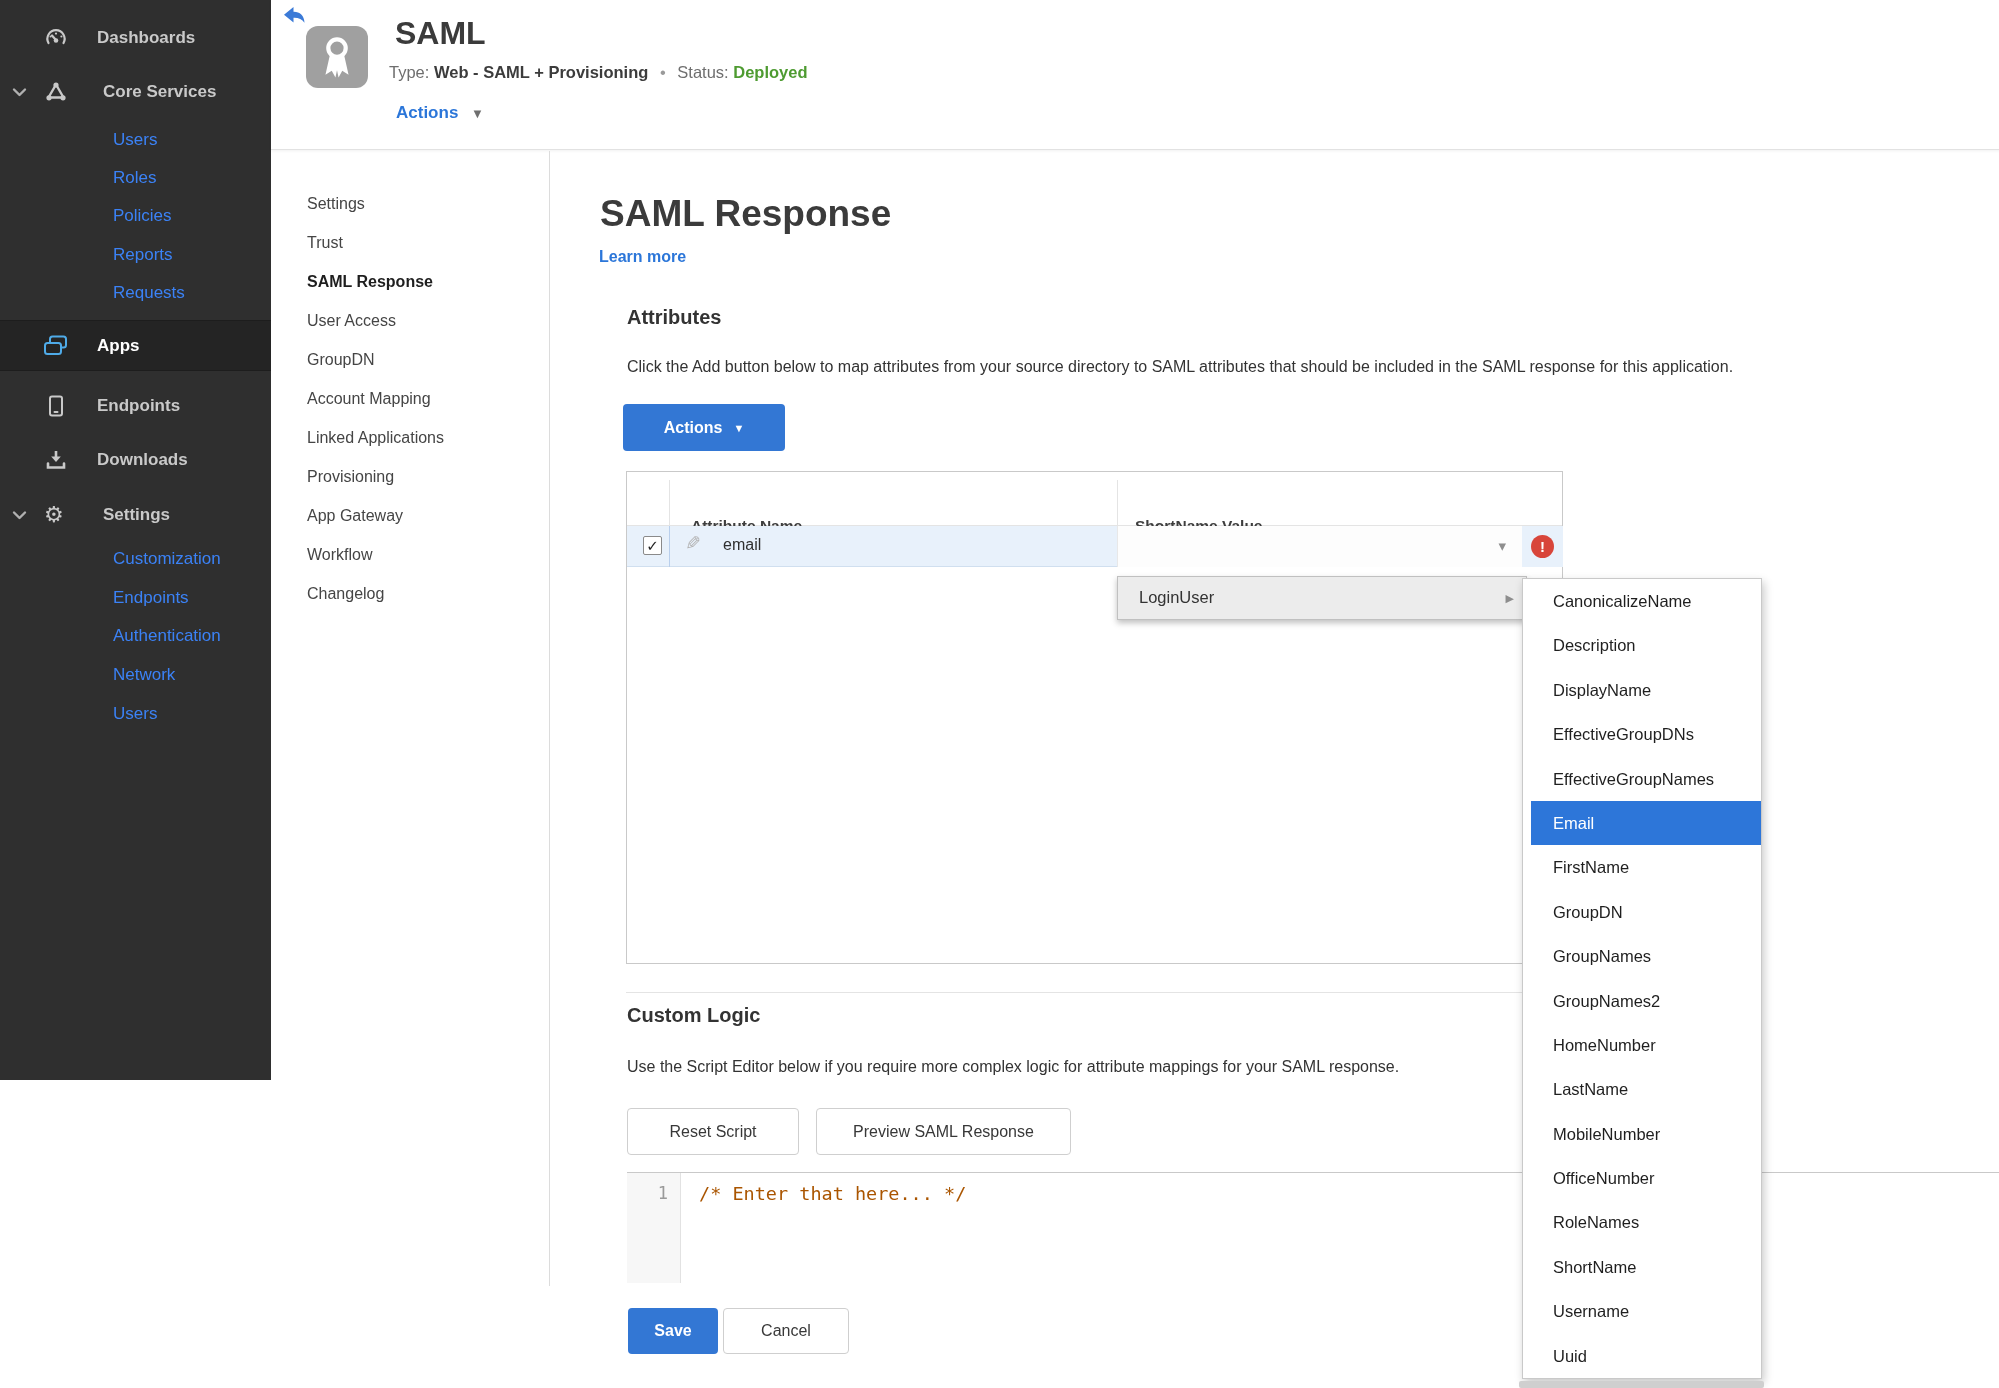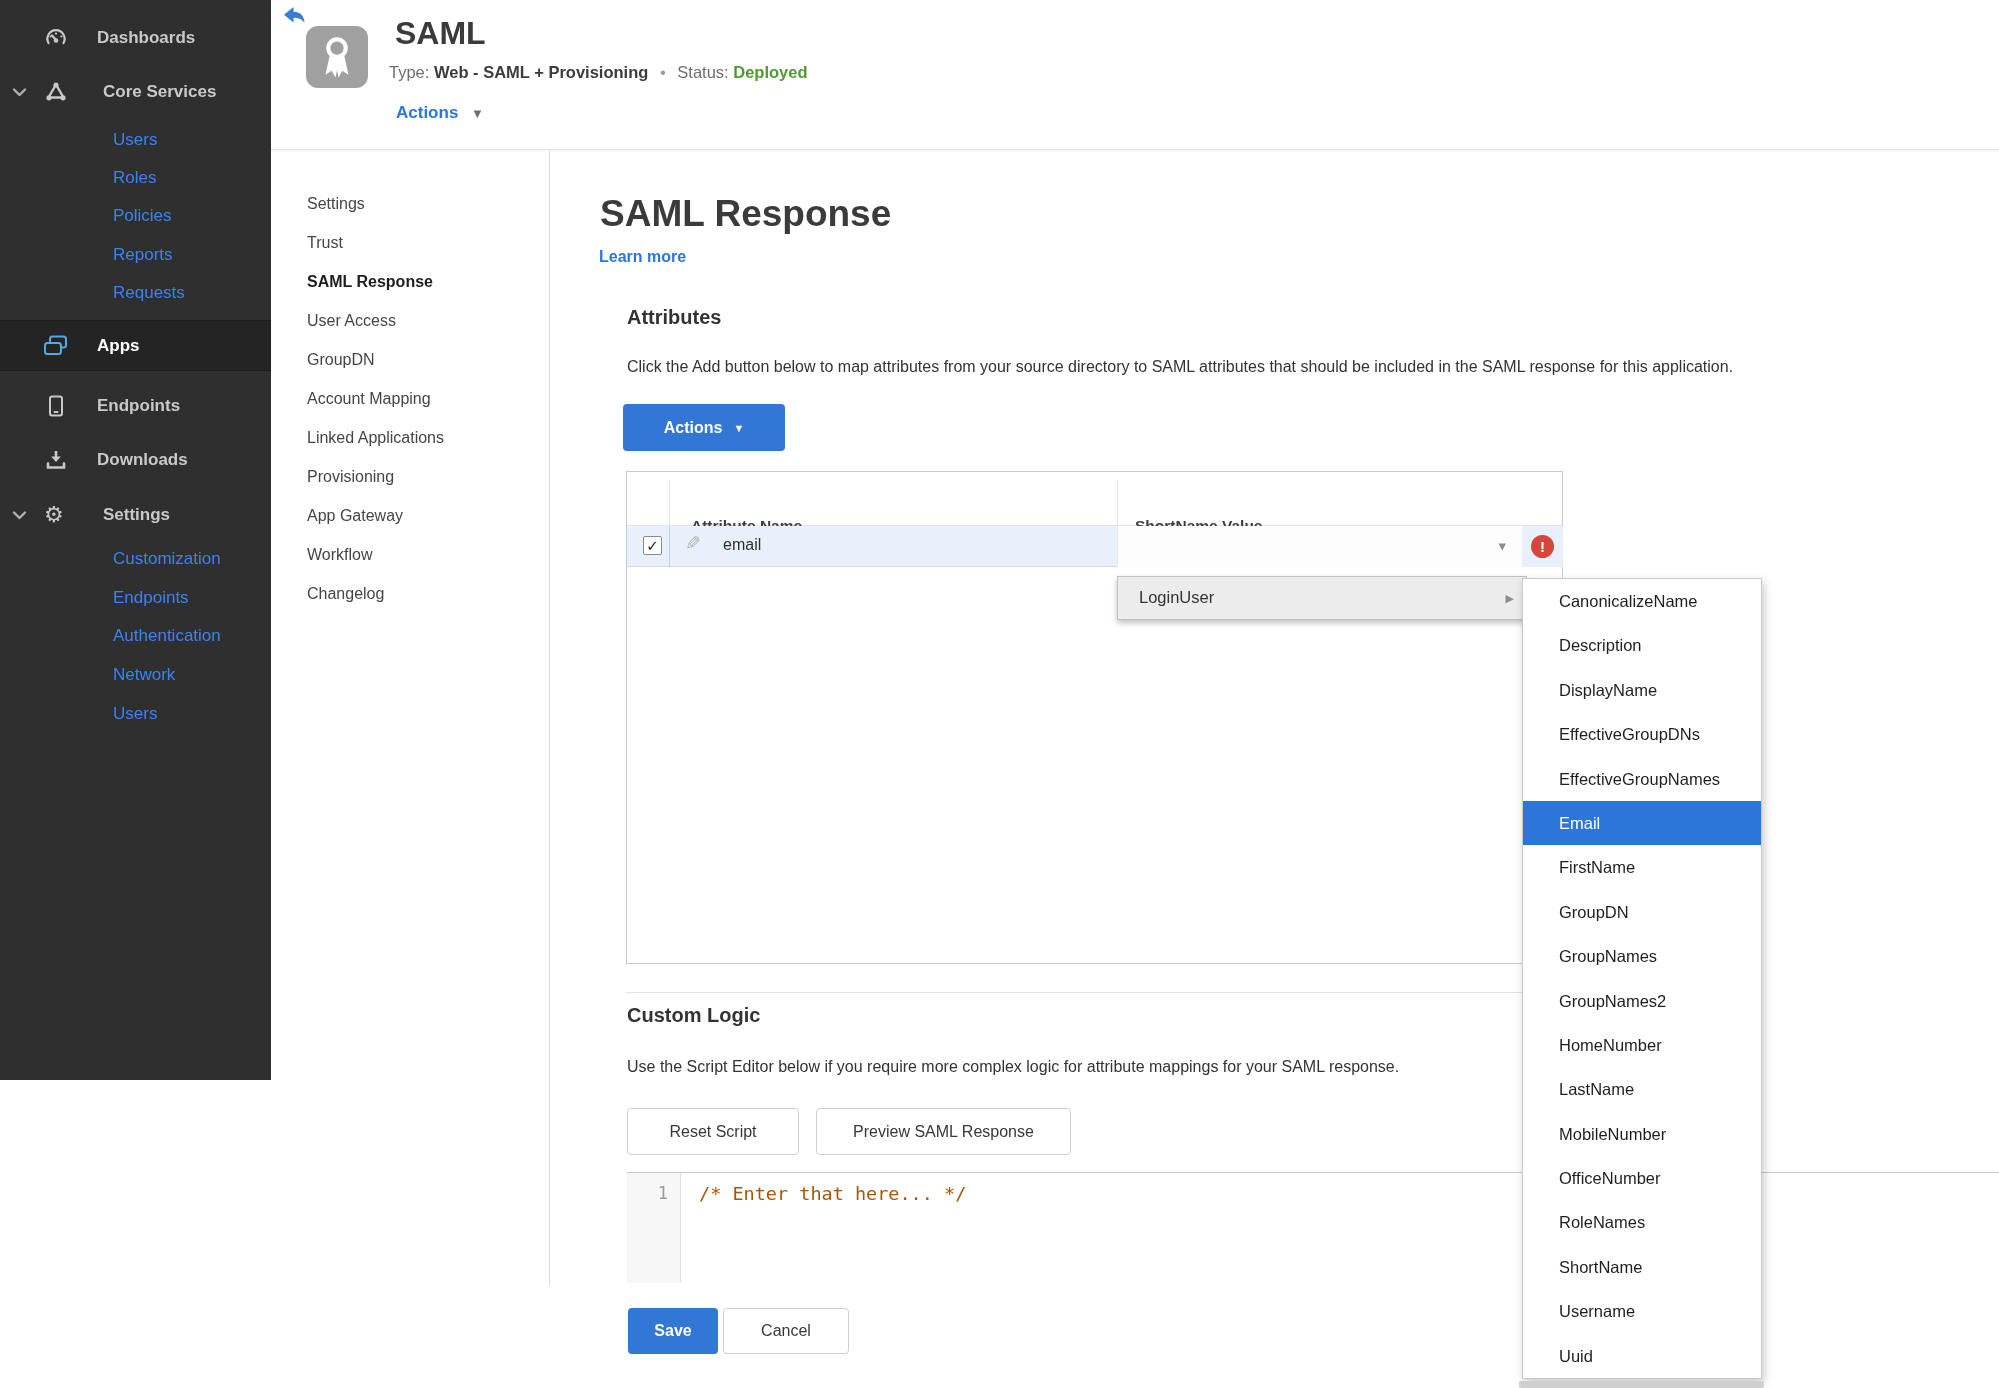--- a/index.html
+++ b/index.html
@@ -81,22 +81,22 @@
 
   .section-divider{position:absolute; left:626px; top:992px; width:937px; height:1px; background:#e4e4e4;}
 
   
   .val-menu{position:absolute; left:1117px; top:576px; width:410px; height:44px; background:#ececec;
             border:1px solid #c0c0c0; box-shadow:0 3px 6px rgba(0,0,0,.25); z-index:5; cursor:pointer;}
   .val-menu .lbl{position:absolute; left:21px; top:11px; font-size:16.5px; color:#333;}
   .val-menu .arr{position:absolute; right:12px; top:15px; font-size:11px; color:#8d8d8d;}
   .submenu{position:absolute; left:1522px; top:578px; width:240px; height:801px; background:#fff;
            border:1px solid #c9c9c9; box-shadow:2px 4px 9px rgba(0,0,0,.22); z-index:6;}
-  .submenu .item{height:44.4px; line-height:44.4px; padding-left:36px; font-size:16.5px; color:#1f1f1f;
-                 white-space:nowrap; cursor:pointer;}
+  .submenu .item{height:44.4px; line-height:44.4px; padding-left:22px; font-size:16.5px; color:#1f1f1f;
+                 white-space:nowrap; cursor:pointer;margin-left:8px;}
   .submenu .item.selected{background:var(--selection); color:#fff;}
   .menu-underbar{position:absolute; left:1519px; top:1381px; width:245px; height:7px; background:#cfcfcf;
                  border-radius:2px; z-index:6;}
 
   
   .code-editor{position:absolute; left:627px; top:1172px; width:1372px; height:110px; border-top:1px solid #c9c9c9; background:#fff;}
   .gutter{position:absolute; left:0; top:0; width:54px; height:110px; background:#f7f7f7; border-right:1px solid #e2e2e2;
           text-align:right; padding:10px 12px 0 0;}
   .gutter span{font-family:"DejaVu Sans Mono","Liberation Mono",monospace; font-size:17px; color:#9a9a9a;}
   .code-line{position:absolute; left:72px; top:10px; font-family:"DejaVu Sans Mono","Liberation Mono",monospace;

